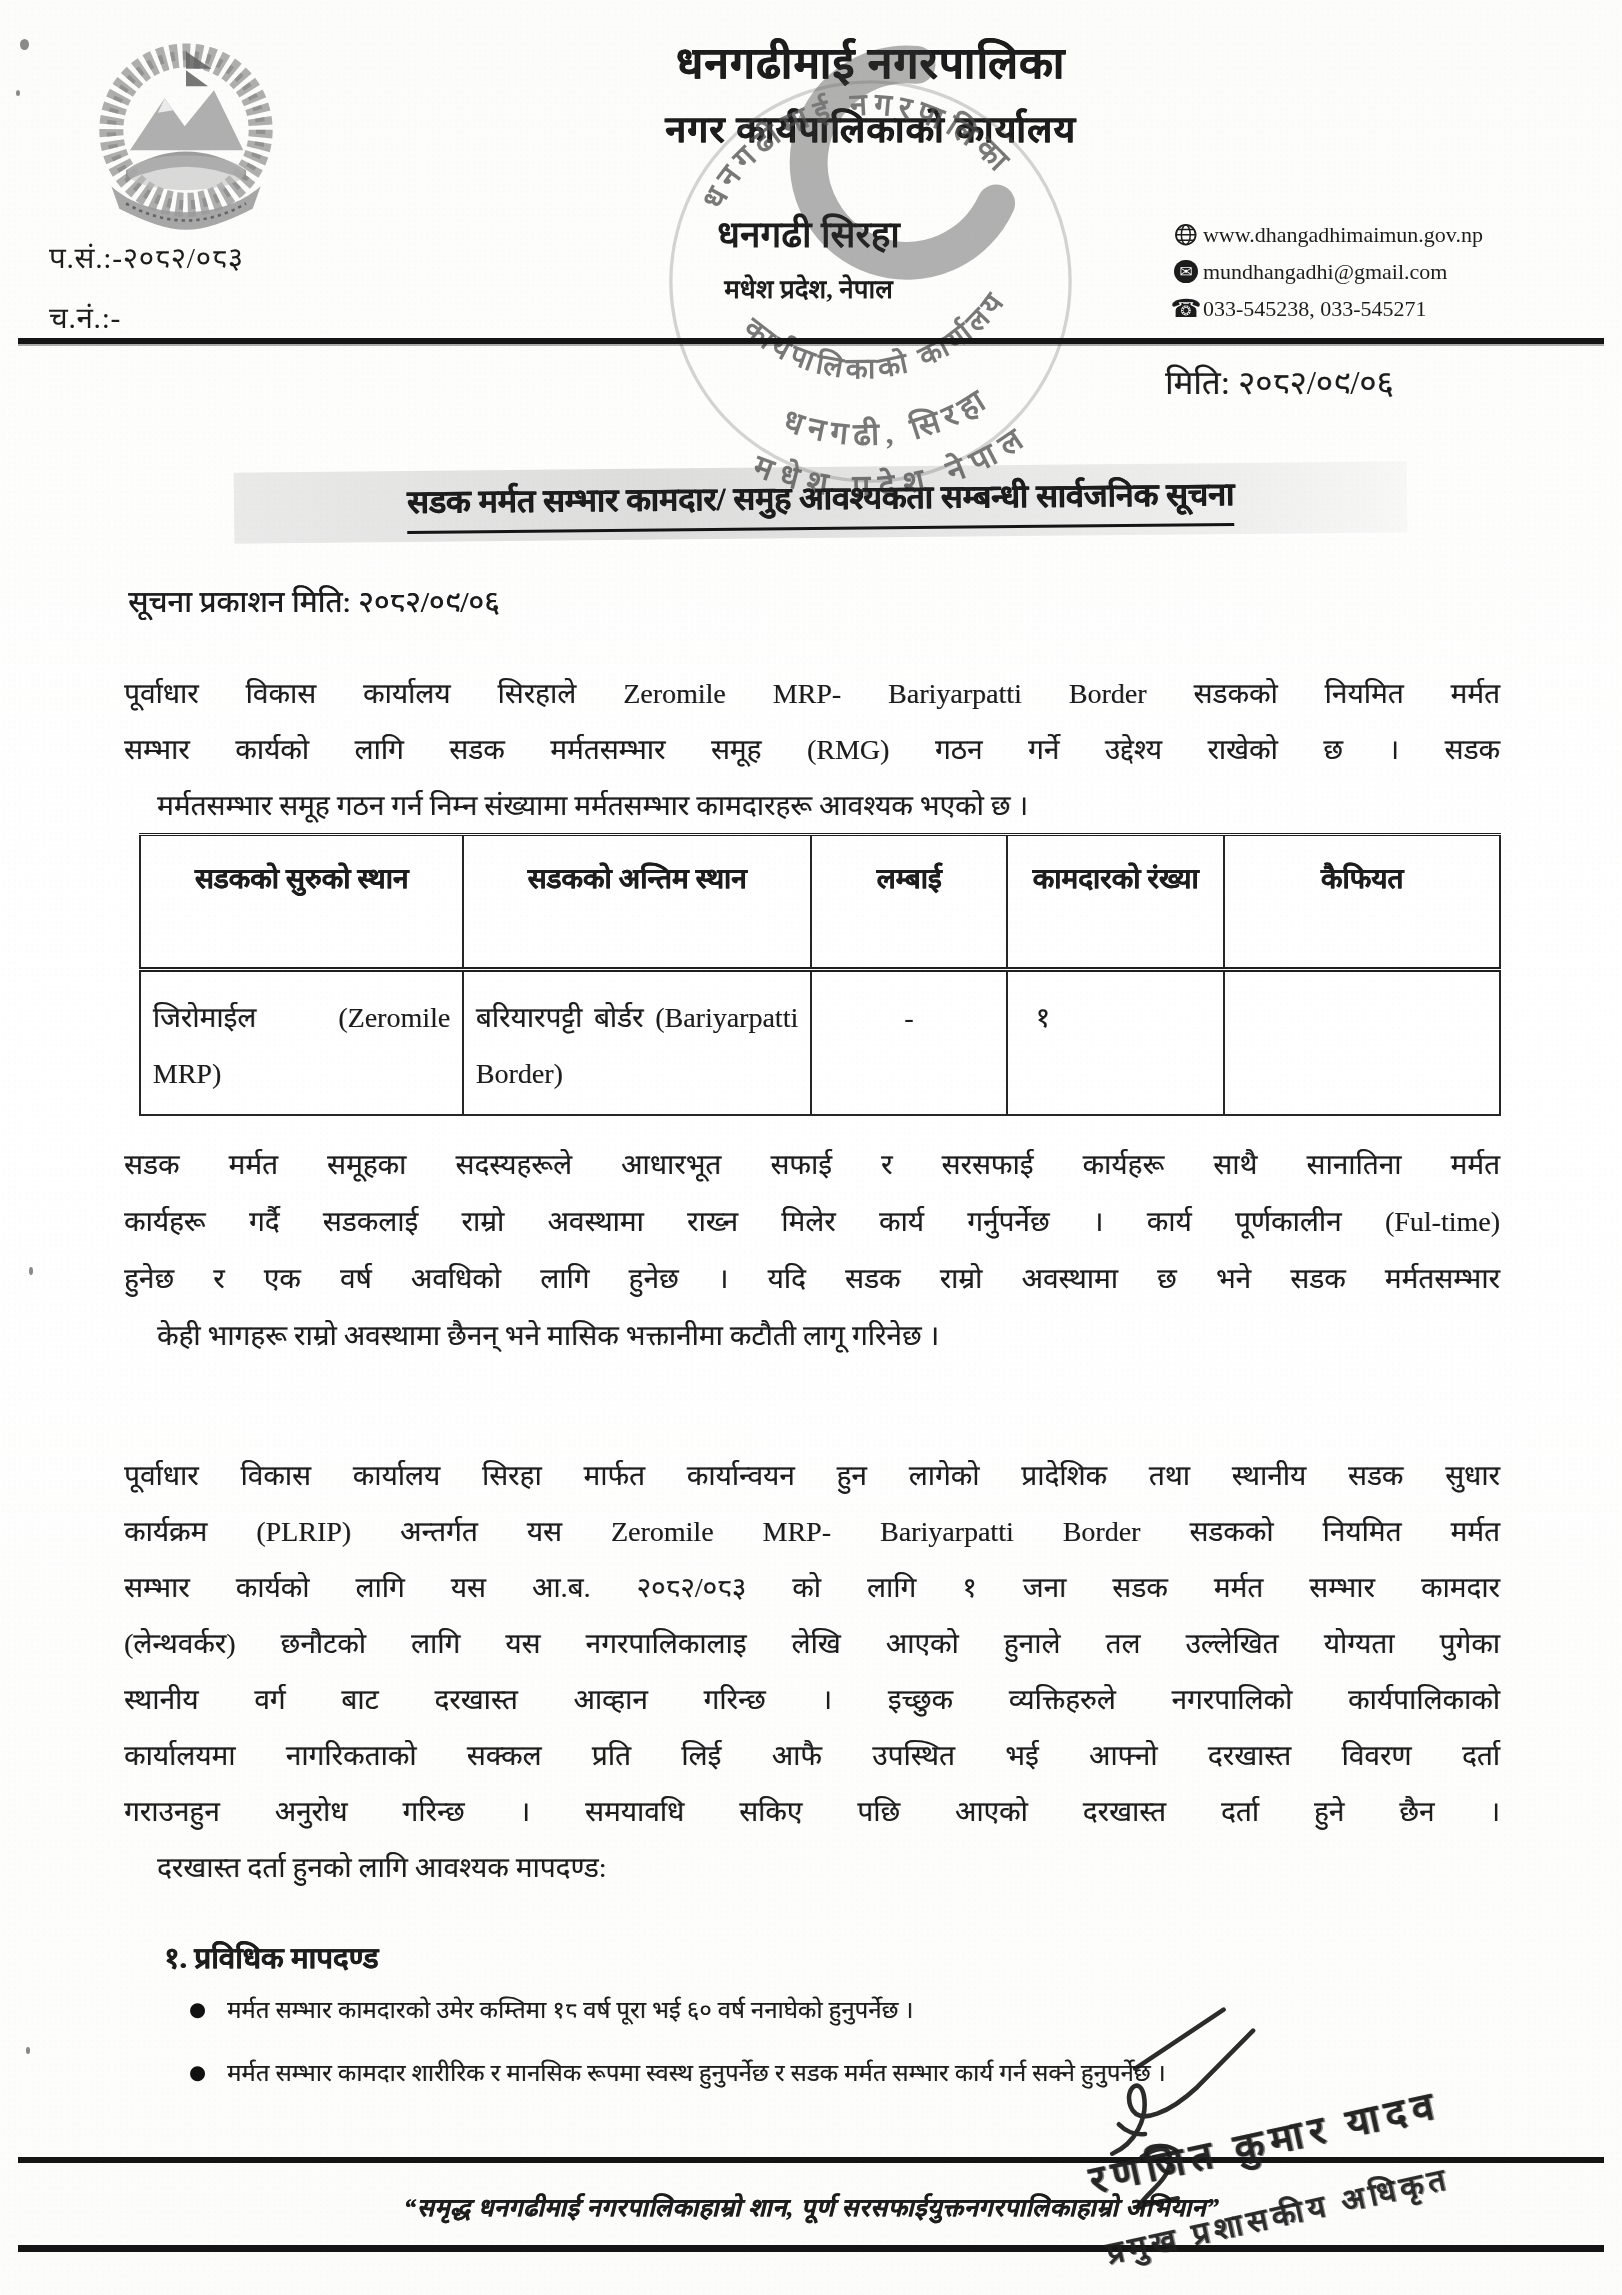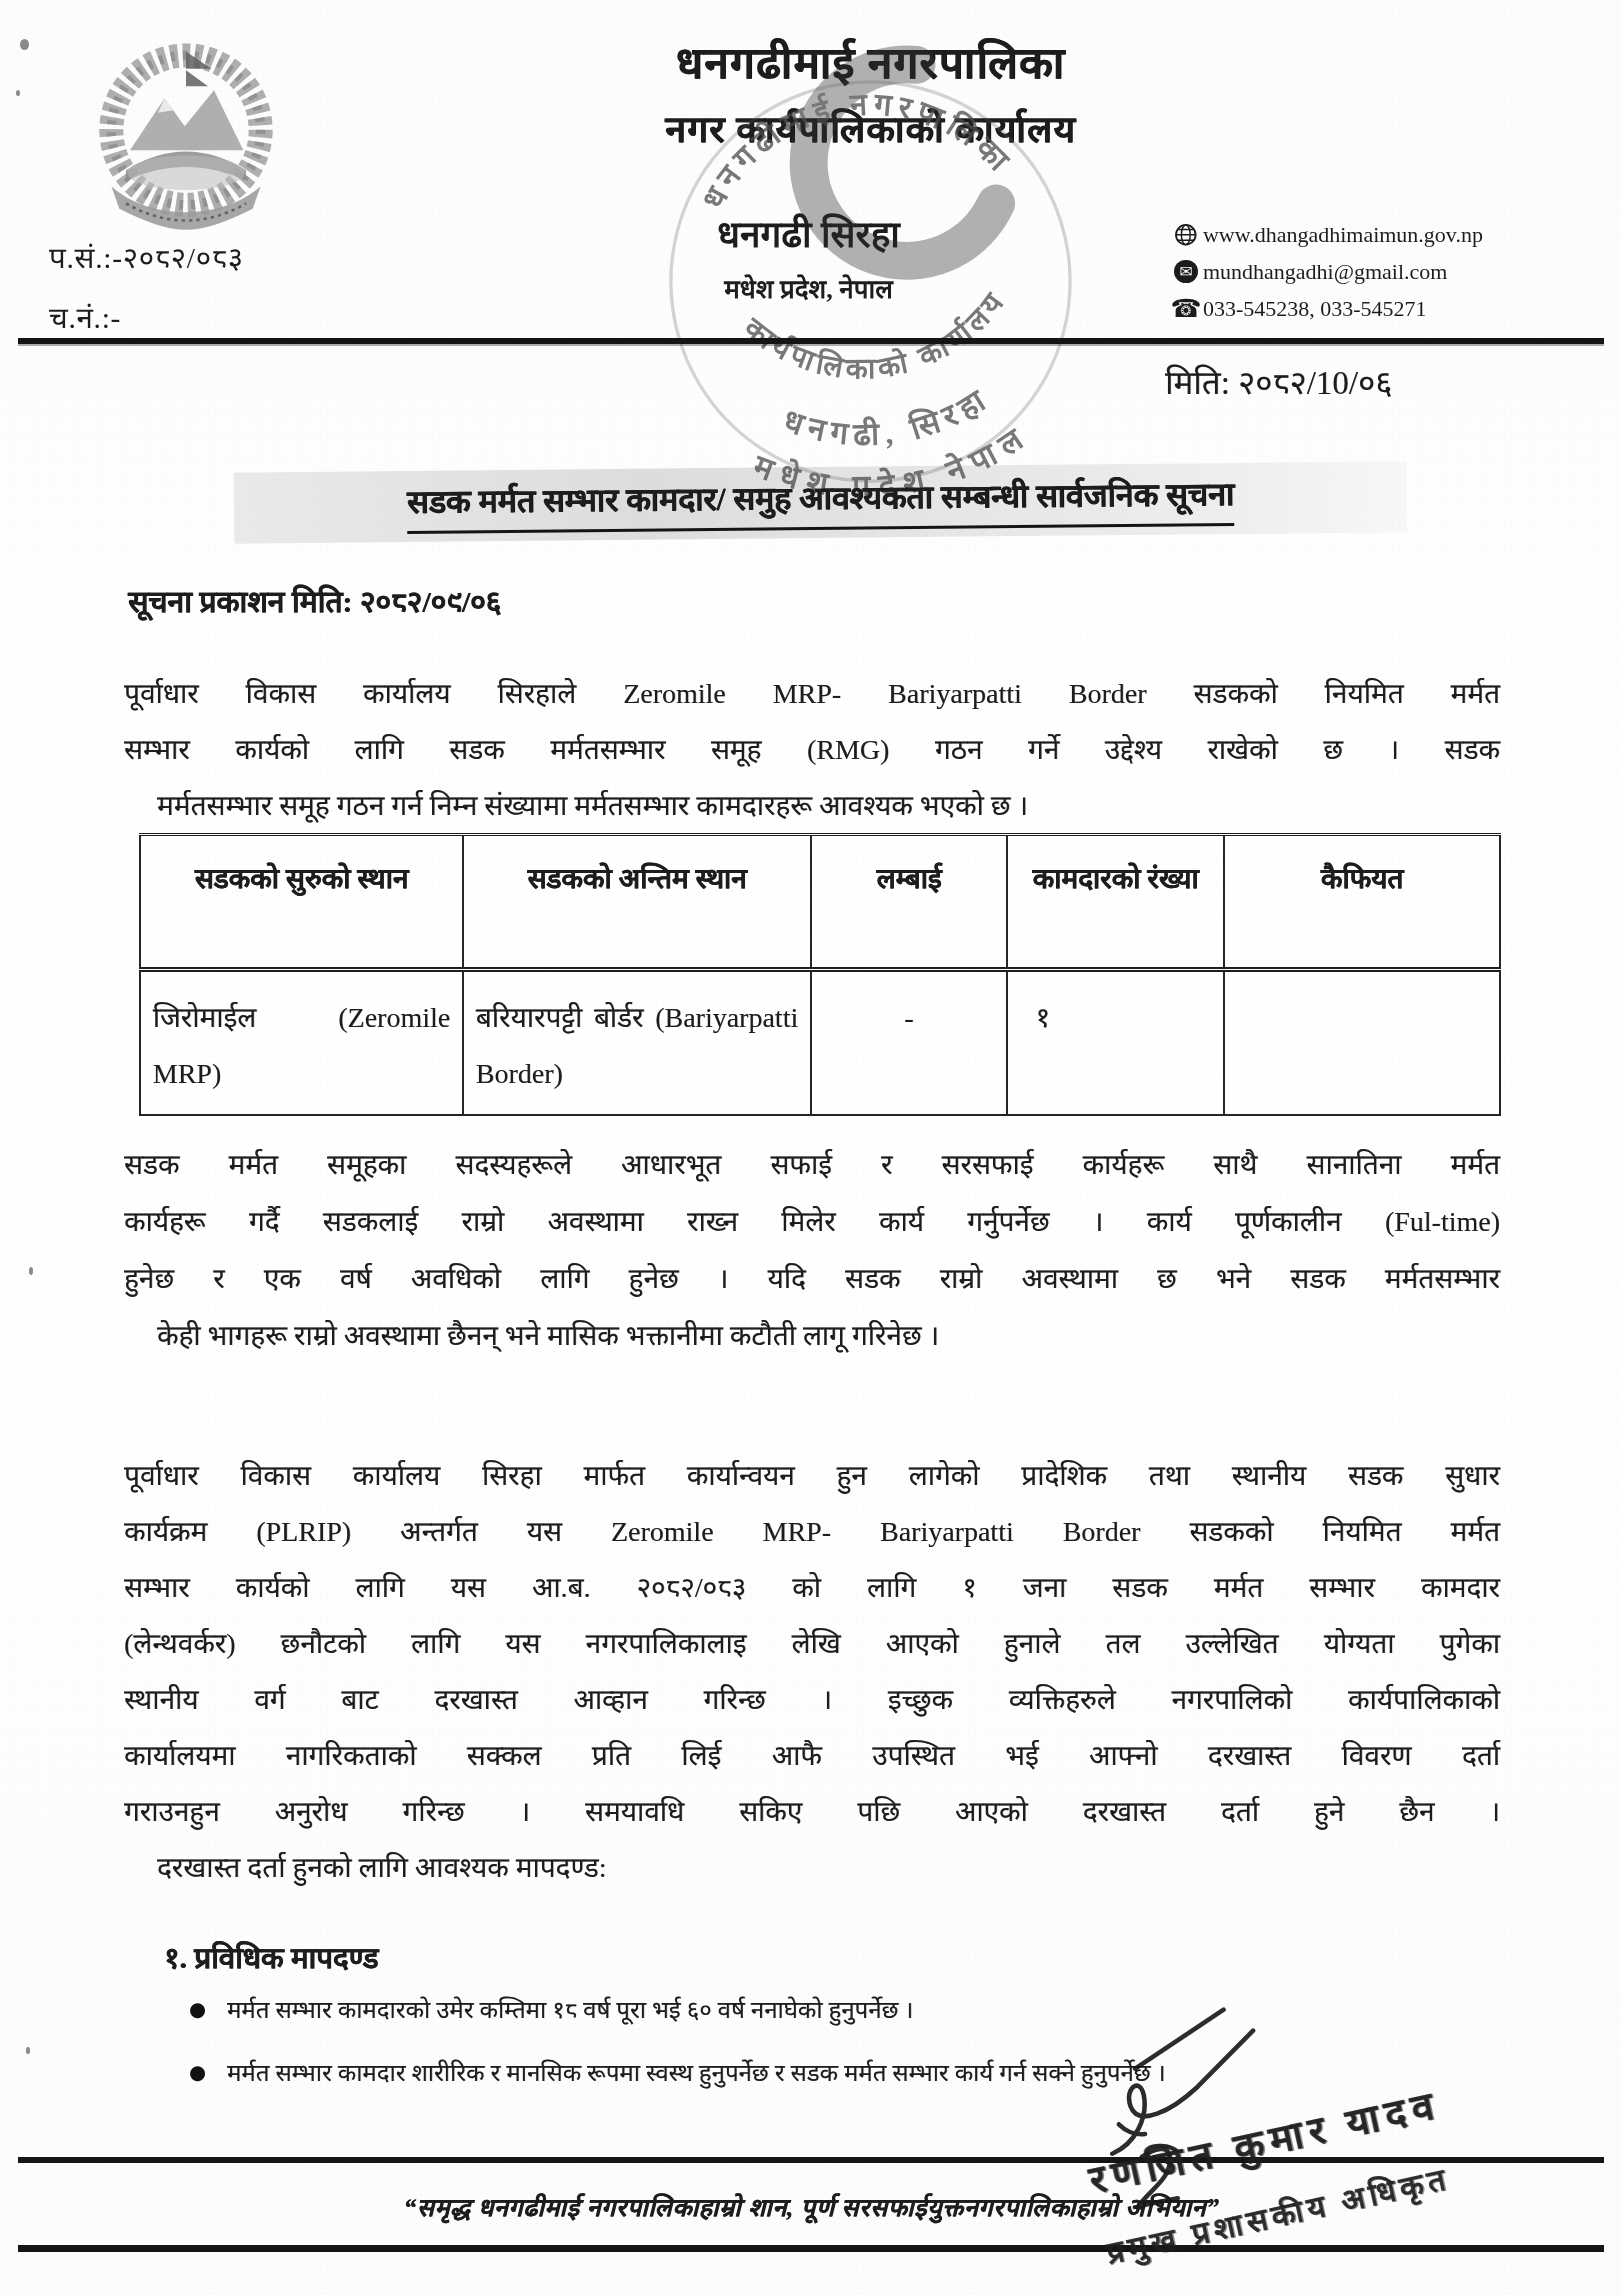--- a/index.html
+++ b/index.html
@@ -45,21 +45,21 @@
   .title-band{
     top:467px;left:234px;width:1173px;height:71px;
     background:linear-gradient(90deg,rgba(60,60,60,.10),rgba(60,60,60,.17) 35%,rgba(60,60,60,.08) 85%,rgba(60,60,60,.03));
     transform:rotate(-0.55deg);
     display:flex;align-items:center;justify-content:center;
   }
   .title-text{
     font-size:32px;font-weight:700;white-space:nowrap;text-shadow:0.7px 0 0 #111;
     border-bottom:3.3px solid #141414;padding-bottom:9.2px;
   }
-  .publish{top:580px;left:128px;font-size:30px;font-weight:700;text-shadow:0.5px 0 0 #222;}
+  .publish{top:580px;left:128px;font-size:30px;font-weight:400;text-shadow:0.5px 0 0 #222;}
   
   .col{left:124px;width:1376px;}
   .para .pline{
     font-size:28px;line-height:56px;height:56px;white-space:normal;
     text-align:justify;text-align-last:justify;
     text-shadow:0.4px 0.3px 0 rgba(25,25,25,.45);
   }
   .para .pline:last-of-type{text-align-last:auto;margin-left:33px;}
   .p1{top:666px;}
   .p2{top:1136px;}.p2 .pline{line-height:57px;height:57px;}
@@ -172,21 +172,21 @@
       </defs>
       <text font-size="47" letter-spacing="9"><textPath href="#arc1" startOffset="50%" text-anchor="middle">धनगढीमाई नगरपालिका</textPath></text>
       <text font-size="44" letter-spacing="7"><textPath href="#arc2" startOffset="50%" text-anchor="middle">कार्यपालिकाको कार्यालय</textPath></text>
       <text font-size="48" letter-spacing="10"><textPath href="#arc3" startOffset="50%" text-anchor="middle">धनगढी, सिरहा</textPath></text>
       <text font-size="48" letter-spacing="14"><textPath href="#arc4" startOffset="50%" text-anchor="middle">मधेश प्रदेश नेपाल</textPath></text>
     </g>
   </svg>
 
   <div class="abs rule rule1"></div>
 
-  <div class="abs date-line bt">मिति: २०८२/10/०६</div>
+  <div class="abs date-line bt">मिति: २०८२/०९/०६</div>
 
   <div class="abs title-band">
     <span class="title-text">सडक मर्मत सम्भार कामदार/ समुह आवश्यकता सम्बन्धी सार्वजनिक सूचना</span>
   </div>
 
   <div class="abs publish">सूचना प्रकाशन मिति: २०८२/०९/०६</div>
 
   <div class="abs col para p1">
 
   <div class="pline">पूर्वाधार विकास कार्यालय  सिरहाले Zeromile MRP- Bariyarpatti Border सडकको नियमित मर्मत</div>

